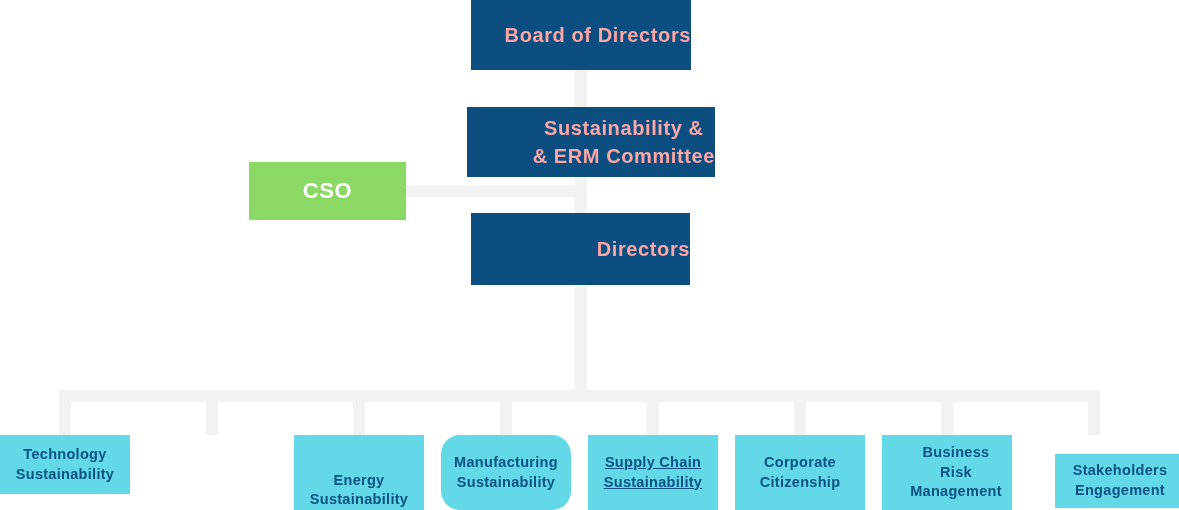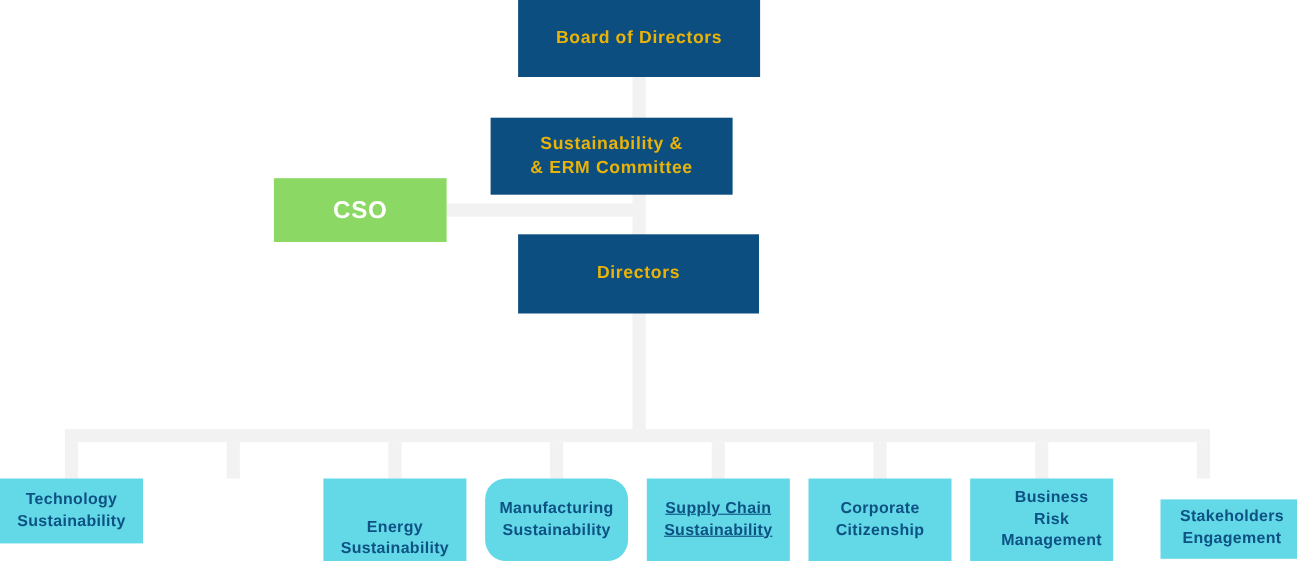--- a/index.html
+++ b/index.html
@@ -29,23 +29,24 @@
     align-items: center;
     justify-content: center;
     text-align: center;
     font-weight: bold;
     white-space: pre-line;
     box-sizing: border-box;
     letter-spacing: 0.6px;
   }
   .navy {
     background: var(--navy, #0d4e81);
-    color: #eab308;
-    font-size: 16px;
+    color: #fca5a5;
+    font-size: 20px;
     line-height: 1.4;
+    justify-content: flex-end;
   }
   .green {
     background: var(--green, #8bd964);
     color: #ffffff;
     font-size: 22px;
   }
   .cyan {
     background: var(--cyan, #63d9e8);
     color: var(--cyan_text, #0d5283);
     font-size: 14.5px;
@@ -69,21 +70,21 @@
   <div class="line" style="left:500px;  top:402px; width:12px; height:33px;"></div>
   <div class="line" style="left:647px;  top:402px; width:12px; height:33px;"></div>
   <div class="line" style="left:794px;  top:402px; width:12px; height:33px;"></div>
   <div class="line" style="left:941px;  top:402px; width:12px; height:33px;"></div>
   <div class="line" style="left:1088px; top:402px; width:12px; height:33px;"></div>
 
   <div class="node navy" style="left:471px; top:0; width:220px; height:70px;">
     <span>Board of Directors</span>
   </div>
 
-  <div class="node navy" style="left:446px; top:107px; width:220px; height:70px;">
+  <div class="node navy" style="left:467px; top:107px; width:248px; height:70px;">
     <span>Sustainability &amp;
 &amp; ERM Committee</span>
   </div>
 
   <div class="node green" style="left:249px; top:162px; width:157px; height:58px;">
     <span>CSO</span>
   </div>
 
   <div class="node navy" style="left:471px; top:213px; width:219px; height:72px;">
     <span>Directors</span>

